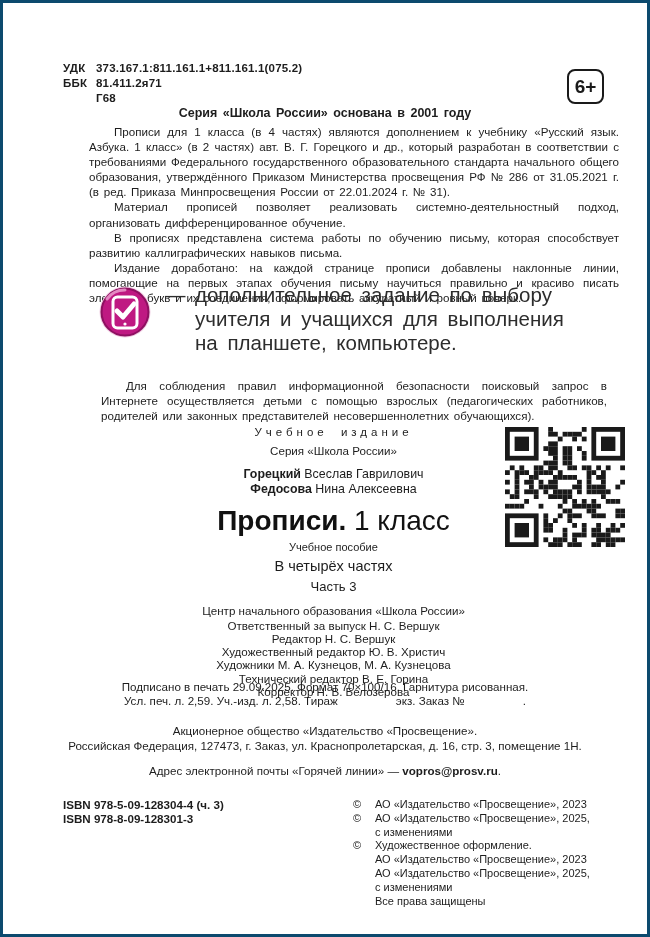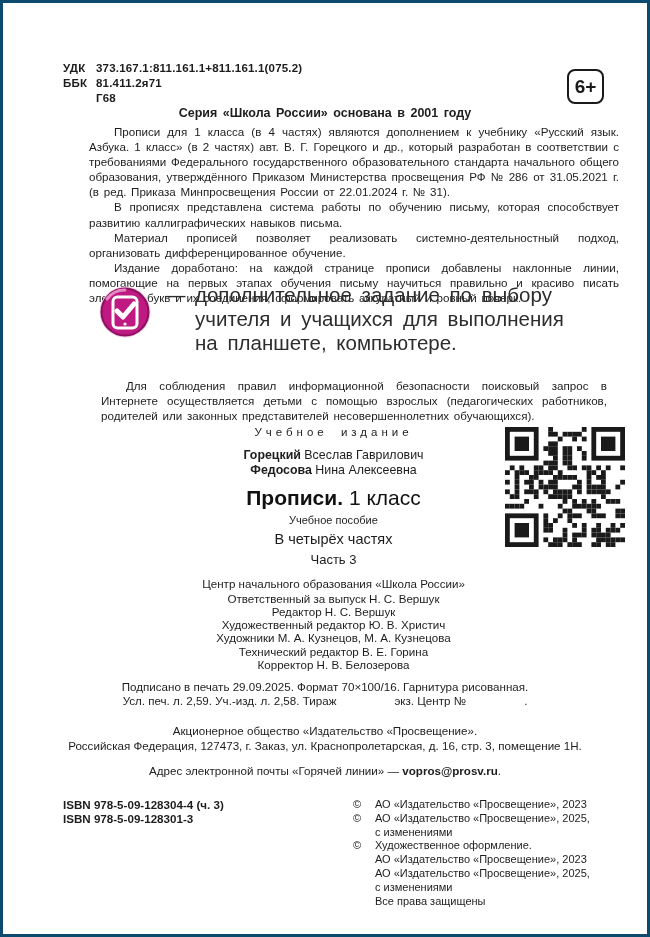--- a/index.html
+++ b/index.html
@@ -28,21 +28,21 @@
   .note-dash{flex:0 0 30px;}
   
   .safety{position:absolute;top:363px;left:86px;right:28px;font-size:11.6px;line-height:15.1px;text-align:justify;word-spacing:1.5px;}
   .safety p{margin:12px;text-indent:25px;}
   
   .edition{position:absolute;top:423px;left:38px;width:585px;text-align:center;}
   .ed-type{font-size:11.5px;letter-spacing:4px;word-spacing:6px;}
   .ed-series{margin-top:6px;font-size:11.6px;}
   .ed-authors{margin-top:10px;font-size:12.4px;line-height:15.4px;}
   .ed-authors b{font-weight:bold;}
-  .ed-title{margin-top:7px;font-size:21px;color:#111;}
+  .ed-title{margin-top:7px;font-size:28px;color:#111;}
   .ed-title .t-bold{font-weight:bold;}
   .ed-subtitle{margin-top:4px;font-size:11px;}
   .ed-parts{margin-top:5px;font-size:14.5px;}
   .ed-part{margin-top:5px;font-size:13px;}
   .ed-center{margin-top:10px;font-size:11.6px;}
   .credits{margin-top:2px;font-size:11.6px;line-height:13.2px;}
   .credits .name{}
   
   .qr{position:absolute;top:424px;left:502px;width:120px;height:120px;}
   
@@ -74,22 +74,22 @@
       <span class="indent"></span><span>Г68</span>
     </div>
   </div>
 
   <div class="age-badge">6+</div>
 
   <div class="series-header">Серия «Школа России» основана в 2001 году</div>
 
   <div class="annotation">
     <p>Прописи для 1 класса (в 4 частях) являются дополнением к учебнику «Русский язык. Азбука. 1 класс» (в 2 частях) авт. В. Г. Горецкого и др., который разработан в соответствии с требованиями Федерального государственного образовательного стандарта начального общего образования, утверждённого Приказом Министерства просвещения РФ № 286 от 31.05.2021 г. (в ред. Приказа Минпросвещения России от 22.01.2024 г. № 31).</p>
+    <p>Материал прописей позволяет реализовать системно-деятельностный подход, организовать дифференцированное обучение.</p>
     <p>В прописях представлена система работы по обучению письму, которая способствует развитию каллиграфических навыков письма.</p>
-    <p>Материал прописей позволяет реализовать системно-деятельностный подход, организовать дифференцированное обучение.</p>
     <p>Издание доработано: на каждой странице прописи добавлены наклонные линии, помогающие на первых этапах обучения письму научиться правильно и красиво писать элементы букв и их соединения, сформировать аккуратный и ровный почерк.</p>
   </div>
 
   <div class="note">
     <svg class="note-icon" viewBox="0 0 54 54">
       <circle cx="27" cy="27" r="25.5" fill="#f0cce2"></circle>
       <circle cx="27" cy="27" r="23.5" fill="#bf1982" stroke="#8e1061" stroke-width="2"></circle>
       <path d="M9 14 A22 22 0 0 1 27 5" stroke="#e489c2" stroke-width="3" fill="none" stroke-linecap="round"></path>
       <rect x="15" y="12" width="24" height="31" rx="4.5" fill="#bf1982" stroke="#ffffff" stroke-width="3"></rect>
       <circle cx="27" cy="39" r="1.6" fill="#ffffff"></circle>
@@ -100,20 +100,21 @@
       <span>дополнительное задание по выбору учителя и учащихся для выполнения на планшете, компьютере.</span>
     </div>
   </div>
 
   <div class="safety">
     <p>Для соблюдения правил информационной безопасности поисковый запрос в Интернете осуществляется детьми с помощью взрослых (педагогических работников, родителей или законных представителей несовершеннолетних обучающихся).</p>
   </div>
 
   <div class="edition">
     <div class="ed-type">Учебное издание</div>
+    <div class="ed-series">Серия «Школа России»</div>
     <div class="ed-authors">
       <div><b>Горецкий</b> <span>Всеслав Гаврилович</span></div>
       <div><b>Федосова</b> <span>Нина Алексеевна</span></div>
     </div>
     <div class="ed-title">
       <span class="t-bold">Прописи.</span> <span>1 класс</span>
     </div>
     <div class="ed-subtitle">Учебное пособие</div>
     <div class="ed-parts">В четырёх частях</div>
     <div class="ed-part">Часть 3</div>
@@ -338,34 +339,34 @@
       <rect x="91.2" y="4.8" width="24" height="24" fill="#ffffff"></rect>
       <rect x="96" y="9.6" width="14.399999999999999" height="14.399999999999999" fill="#1a1a1a"></rect>
       <rect x="0" y="86.39999999999999" width="33.6" height="33.6" fill="#1a1a1a"></rect>
       <rect x="4.8" y="91.2" width="24" height="24" fill="#ffffff"></rect>
       <rect x="9.6" y="96" width="14.399999999999999" height="14.399999999999999" fill="#1a1a1a"></rect>
     </svg>
 
   <div class="imprint">
     <div>Подписано в печать 29.09.2025. Формат 70×100/16. Гарнитура рисованная.</div>
     <div>
-      <span>Усл. печ. л. 2,59. Уч.-изд. л. 2,58. Тираж</span><span class="gap"></span><span>экз. Центр №</span><span class="gap"></span><span>.</span>
+      <span>Усл. печ. л. 2,59. Уч.-изд. л. 2,58. Тираж</span><span class="gap"></span><span>экз. Заказ №</span><span class="gap"></span><span>.</span>
     </div>
     <div class="blk">
       <div>Акционерное общество «Издательство «Просвещение».</div>
       <div>Российская Федерация, 127473, г. Заказ, ул. Краснопролетарская, д. 16, стр. 3, помещение 1Н.</div>
     </div>
     <div class="email-line">
       <span>Адрес электронной почты «Горячей линии» — </span><span class="email">vopros@prosv.ru</span><span>.</span>
     </div>
   </div>
 
   <div class="isbn-block">
     <div>ISBN 978-5-09-128304-4 (ч. 3)</div>
-    <div>ISBN 978-5-09-128301-3</div>
+    <div>ISBN 978-8-09-128301-3</div>
   </div>
 
   <div class="copyright">
     <div class="c-entry">
       <span class="c-mark">©</span>
       <div class="c-lines">
         <div>АО «Издательство «Просвещение», 2023</div>
       </div>
     </div>
     <div class="c-entry">

